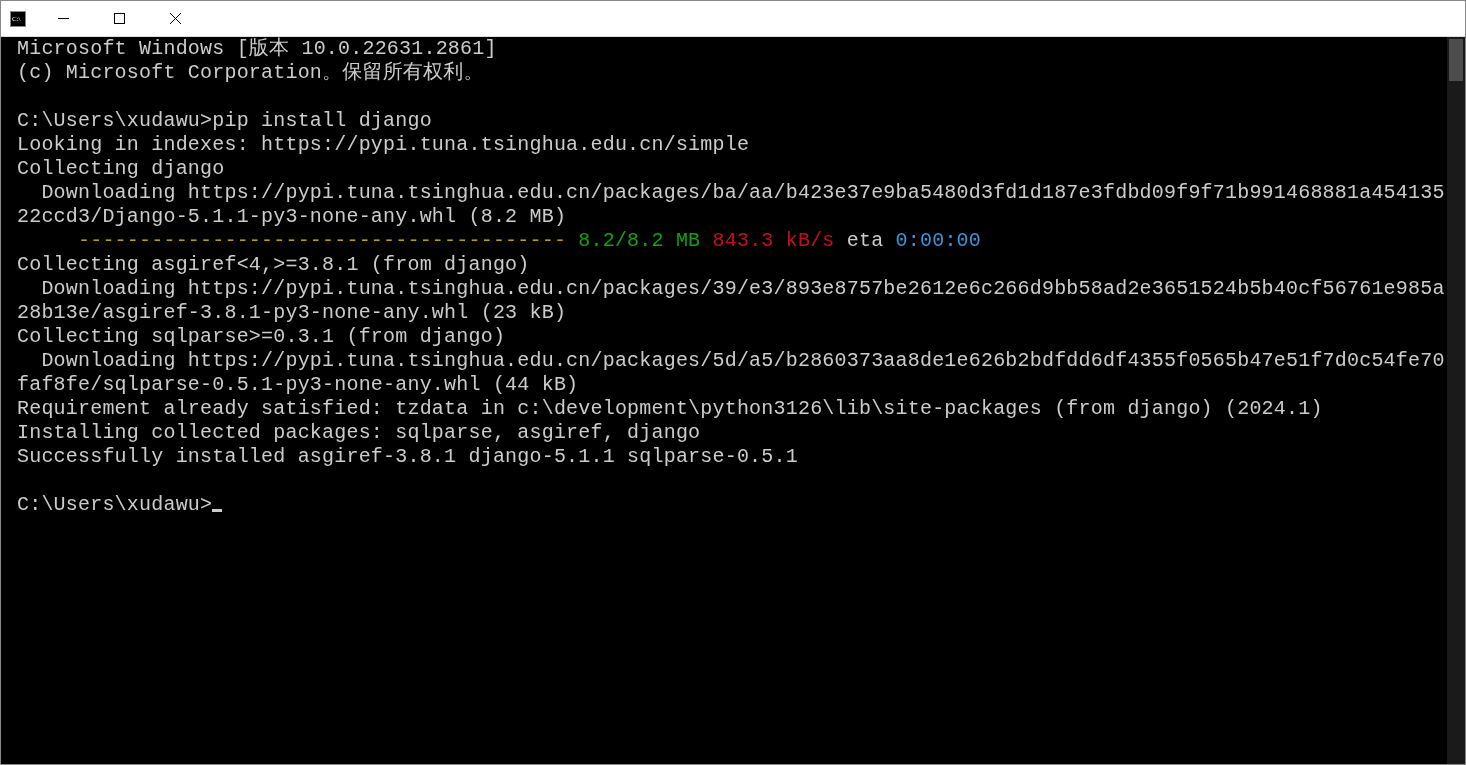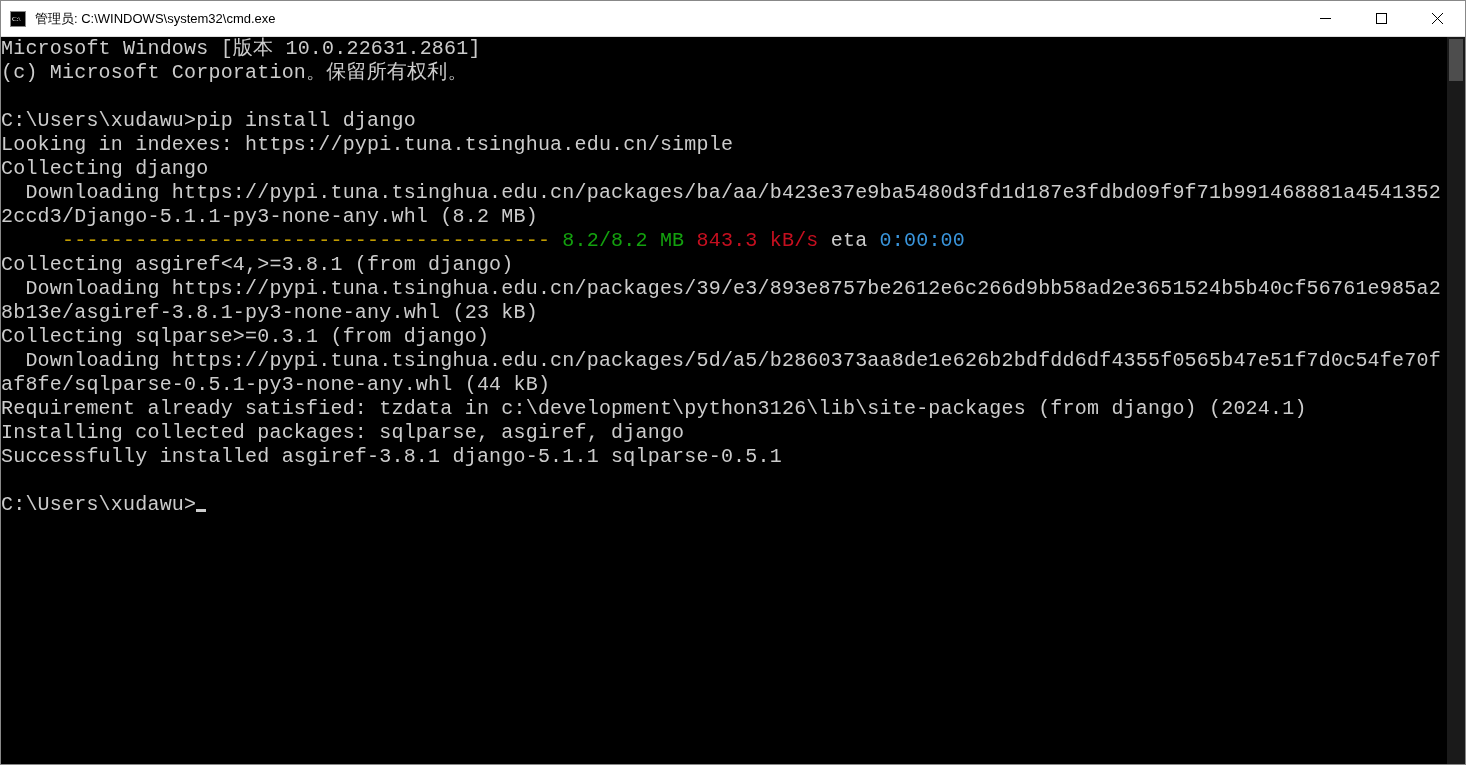--- a/index.html
+++ b/index.html
@@ -53,20 +53,21 @@
       justify-content: center;
       cursor: pointer;
       color: #000;
     }
     .window-control svg { width: 11px; height: 11px; }
     .terminal-wrap {
       flex: 1;
       display: flex;
       background: #000000;
       overflow: hidden;
+      padding-left: 16px;
     }
     .terminal {
       flex: 1;
       background: #000000;
       color: #cccccc;
       font-family: 'NSimSun', 'SimSun', Consolas, 'Courier New', monospace;
       font-size: 20px;
       line-height: 24px;
       padding: 0 0 0 0;
       white-space: pre-wrap;
@@ -110,21 +111,20 @@
 
 <div class="window">
   <div class="titlebar">
     <span class="titlebar-icon">
       <svg viewBox="0 0 16 16">
         <rect x="0" y="0" width="16" height="16" fill="#000"></rect>
         <rect x="0.5" y="0.5" width="15" height="15" fill="none" stroke="#888" stroke-width="1"></rect>
         <text x="2" y="10" font-size="7" fill="#fff" font-family="Consolas">C:\</text>
       </svg>
     </span>
-    <span class="titlebar-title">管理员: C:\WINDOWS\system32\cmd.exe</span>
     <div class="window-controls">
       <div class="window-control">
         <svg viewBox="0 0 11 11">
             <line x1="0" y1="5.5" x2="11" y2="5.5" stroke="currentColor" stroke-width="1"></line>
           </svg>
       </div>
       <div class="window-control">
         <svg viewBox="0 0 11 11">
             <rect x="0.5" y="0.5" width="10" height="10" fill="none" stroke="currentColor" stroke-width="1"></rect>
           </svg>

